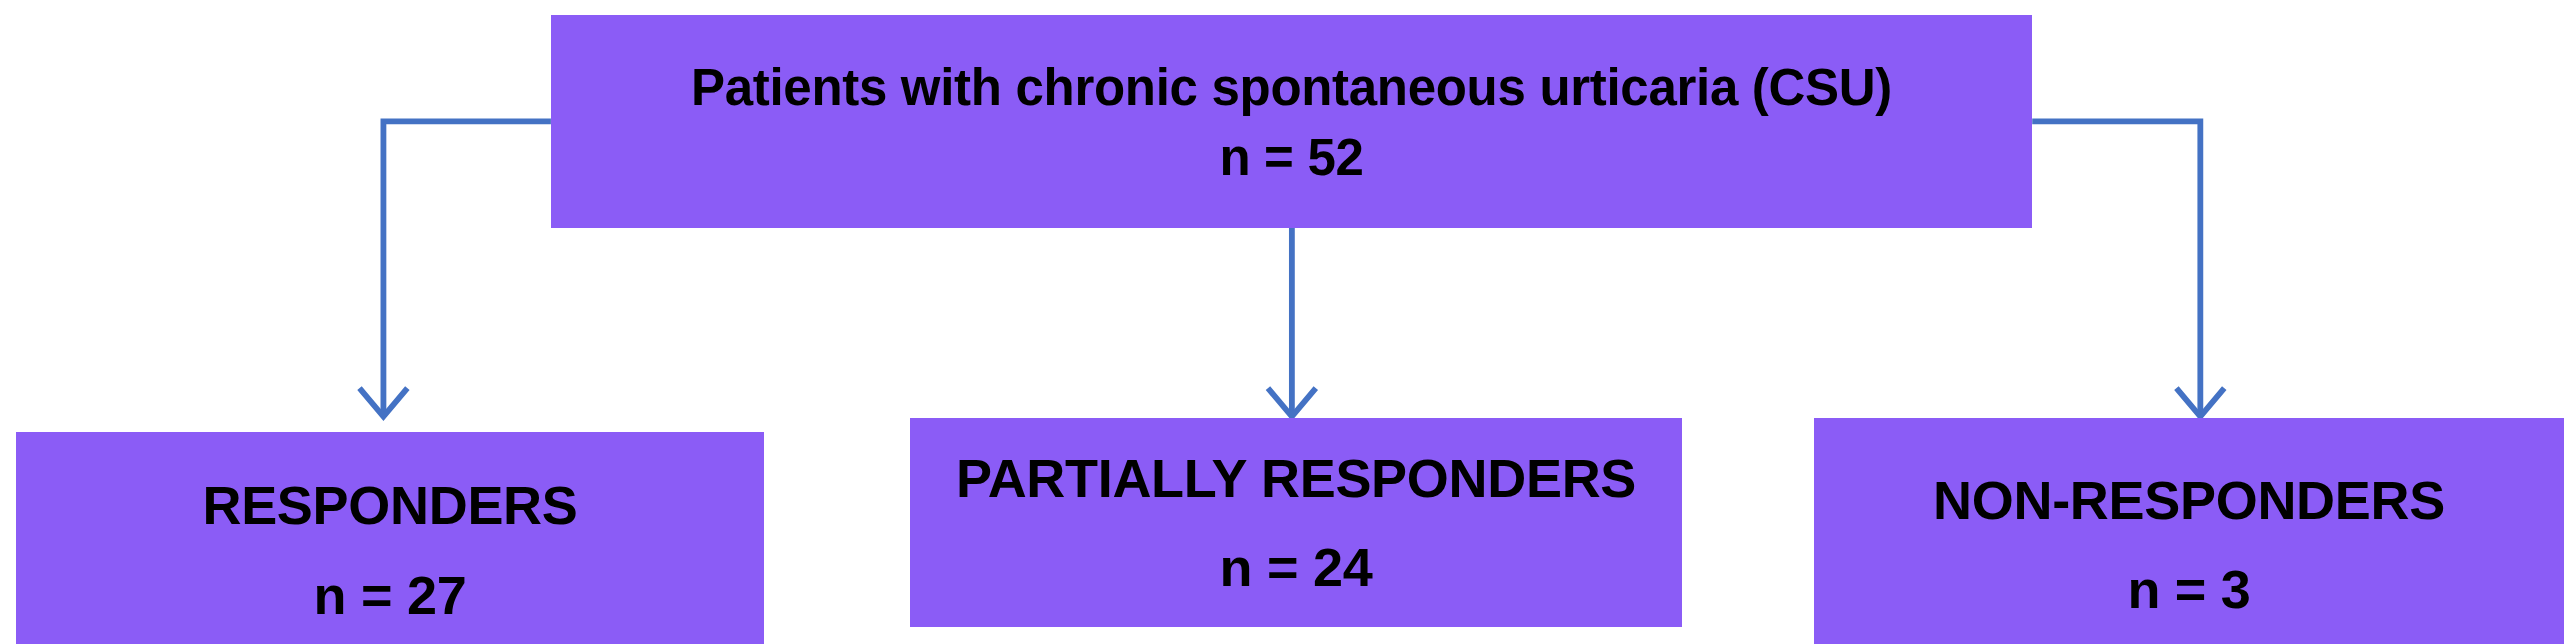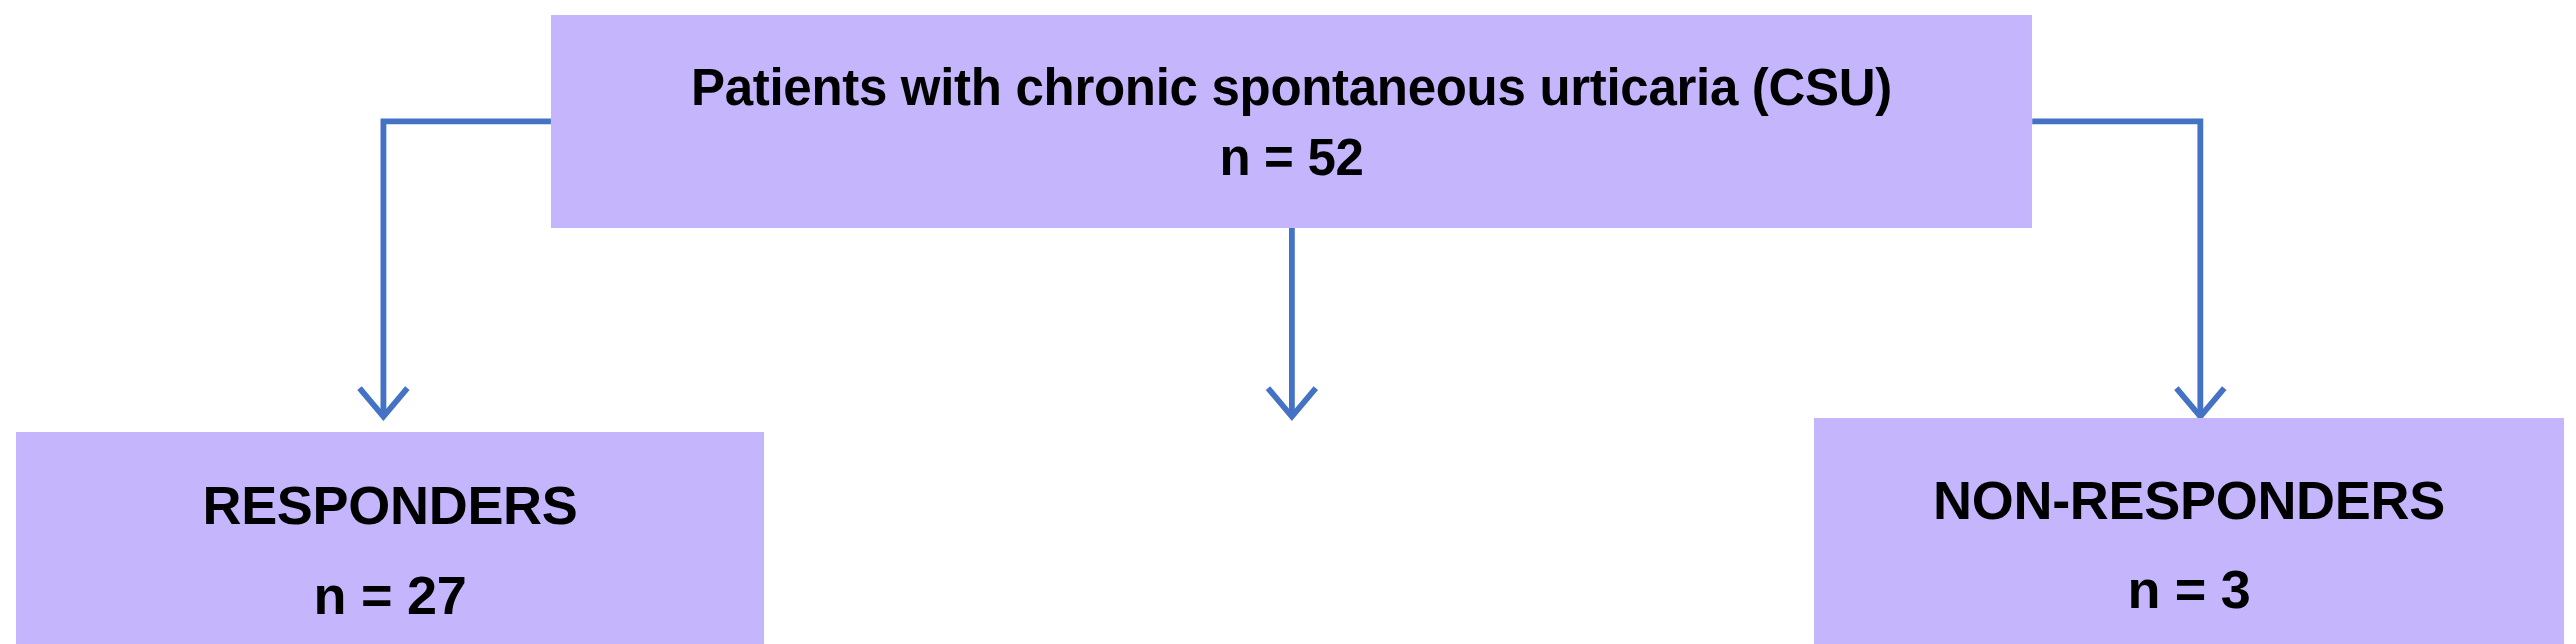--- a/index.html
+++ b/index.html
@@ -20,21 +20,21 @@
     left: 0;
     top: 0;
     width: 2576px;
     height: 645px;
     background: #ffffff;
   }
 
   
   .flow-box {
     position: absolute;
-    background: #c4b5fd;
+    background: #8b5cf6;
     box-sizing: border-box;
     display: flex;
     flex-direction: column;
     align-items: center;
     justify-content: center;
     text-align: center;
     color: #000000;
     font-family: "Liberation Sans", sans-serif;
     font-weight: bold;
     line-height: 1.30;
@@ -117,20 +117,24 @@
   <div class="flow-box" id="box-root">
     <div class="box-title">Patients with chronic spontaneous urticaria (CSU)</div>
     <div class="box-count">n = 52</div>
   </div>
 
   <div class="flow-box" id="box-responders">
     <div class="box-title">RESPONDERS</div>
     <div class="box-count">n = 27</div>
   </div>
 
+  <div class="flow-box" id="box-partial">
+    <div class="box-title">PARTIALLY RESPONDERS</div>
+    <div class="box-count">n = 24</div>
+  </div>
 
   <div class="flow-box" id="box-nonresponders">
     <div class="box-title">NON-RESPONDERS</div>
     <div class="box-count">n = 3</div>
   </div>
 
 </div>
 
 
 </body></html>

